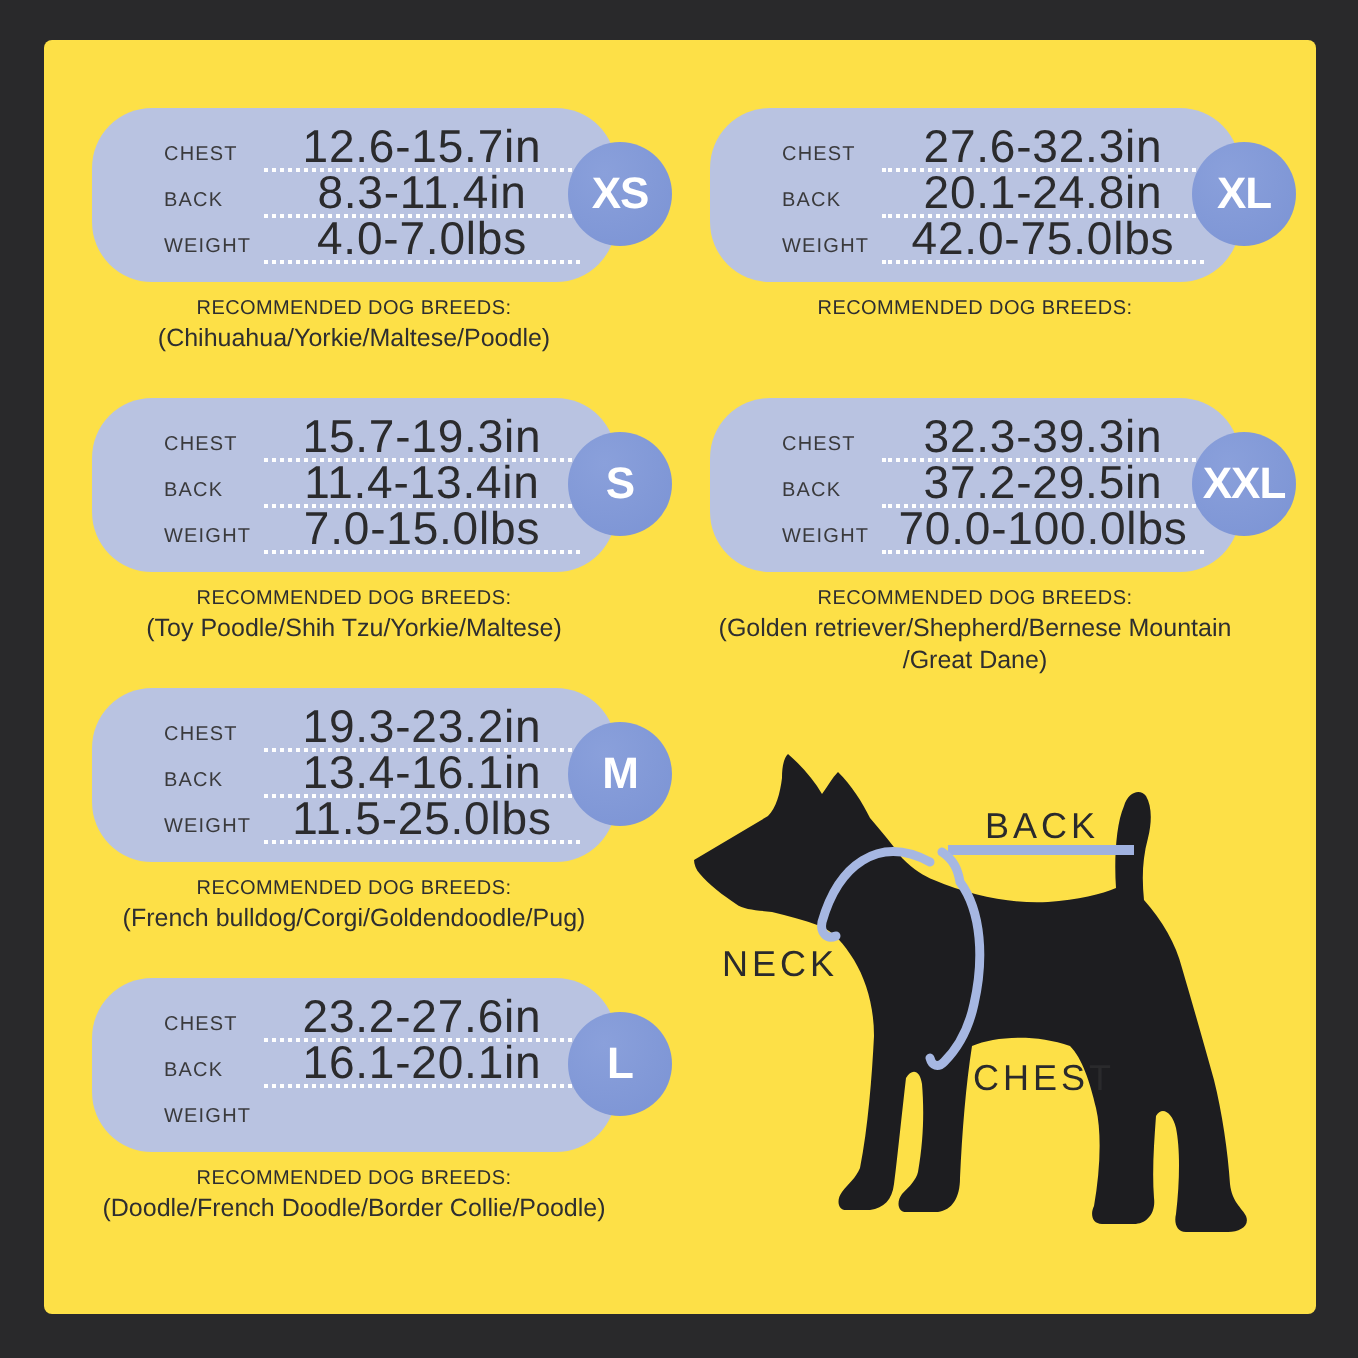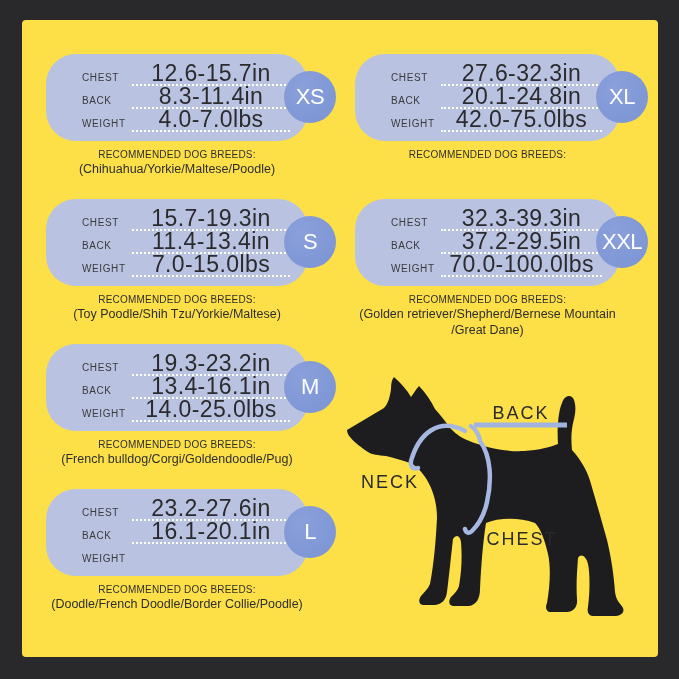--- a/index.html
+++ b/index.html
@@ -41,21 +41,21 @@
     font-size:23px;line-height:1;
     letter-spacing:.4px;color:#2b2b2d;
     padding:0 6px;margin-bottom:-1px;
     white-space:nowrap;
     margin-top:21px;
   }
   .badge{
     position:absolute;right:-28px;top:17px;
     width:52px;height:52px;border-radius:50%;
     background:radial-gradient(circle at 35% 30%, #8aa0db, #7b93d4);
-    color:#ffffff;font-weight:normal;font-size:22px;letter-spacing:-.5px;
+    color:#ffffff;font-weight:bold;font-size:22px;letter-spacing:-.5px;
     display:flex;align-items:center;justify-content:center;
     overflow:visible;white-space:nowrap;
   }
   .breeds{
     position:relative;left:50%;transform:translateX(-50%);
     width:340px;margin-top:8px;
     text-align:center;color:#2e2e30;
   }
   .breeds-title{font-size:10px;letter-spacing:.2px;margin-bottom:2px;}
   .breeds-list{font-size:12.5px;line-height:1.25;white-space:pre-line;}
@@ -137,21 +137,21 @@
         </div>
         <div class="size-row">
           <span class="sz-label">BACK</span>
           <span class="leader">
             <span class="sz-value">13.4-16.1in</span>
           </span>
         </div>
         <div class="size-row">
           <span class="sz-label">WEIGHT</span>
           <span class="leader">
-            <span class="sz-value">14.0-25.0lbs</span>
+            <span class="sz-value">11.5-25.0lbs</span>
           </span>
         </div>
         <div class="badge">M</div>
       </div>
       <div class="breeds">
         <div class="breeds-title">RECOMMENDED DOG BREEDS:</div>
         <div class="breeds-list">(French bulldog/Corgi/Goldendoodle/Pug)</div>
       </div>
     </section>
 

